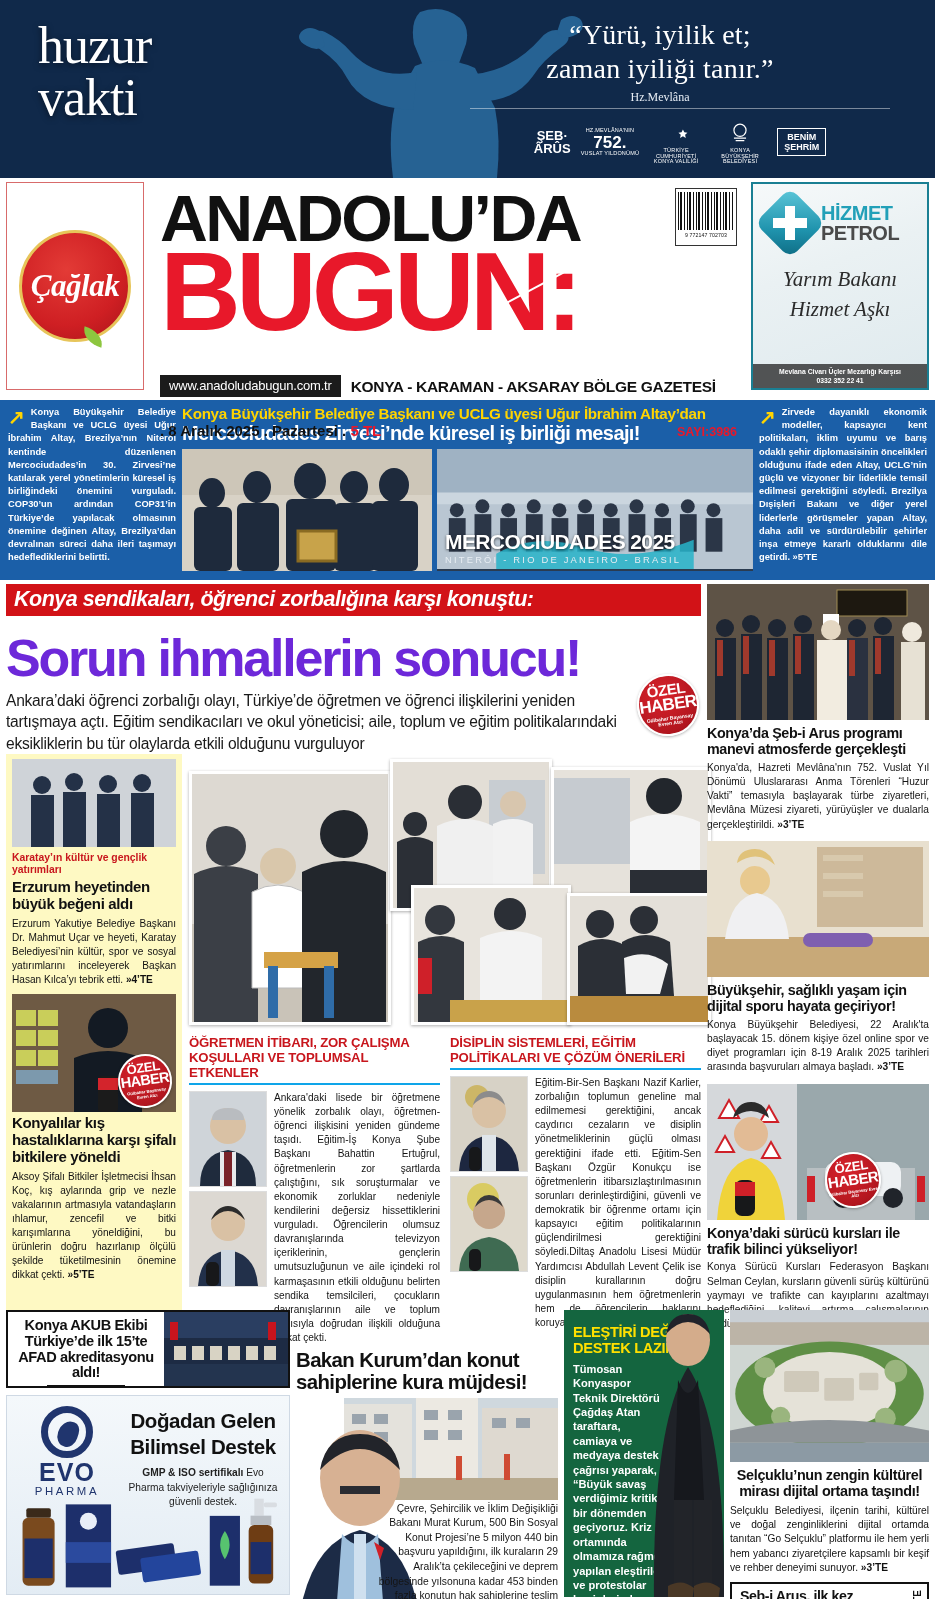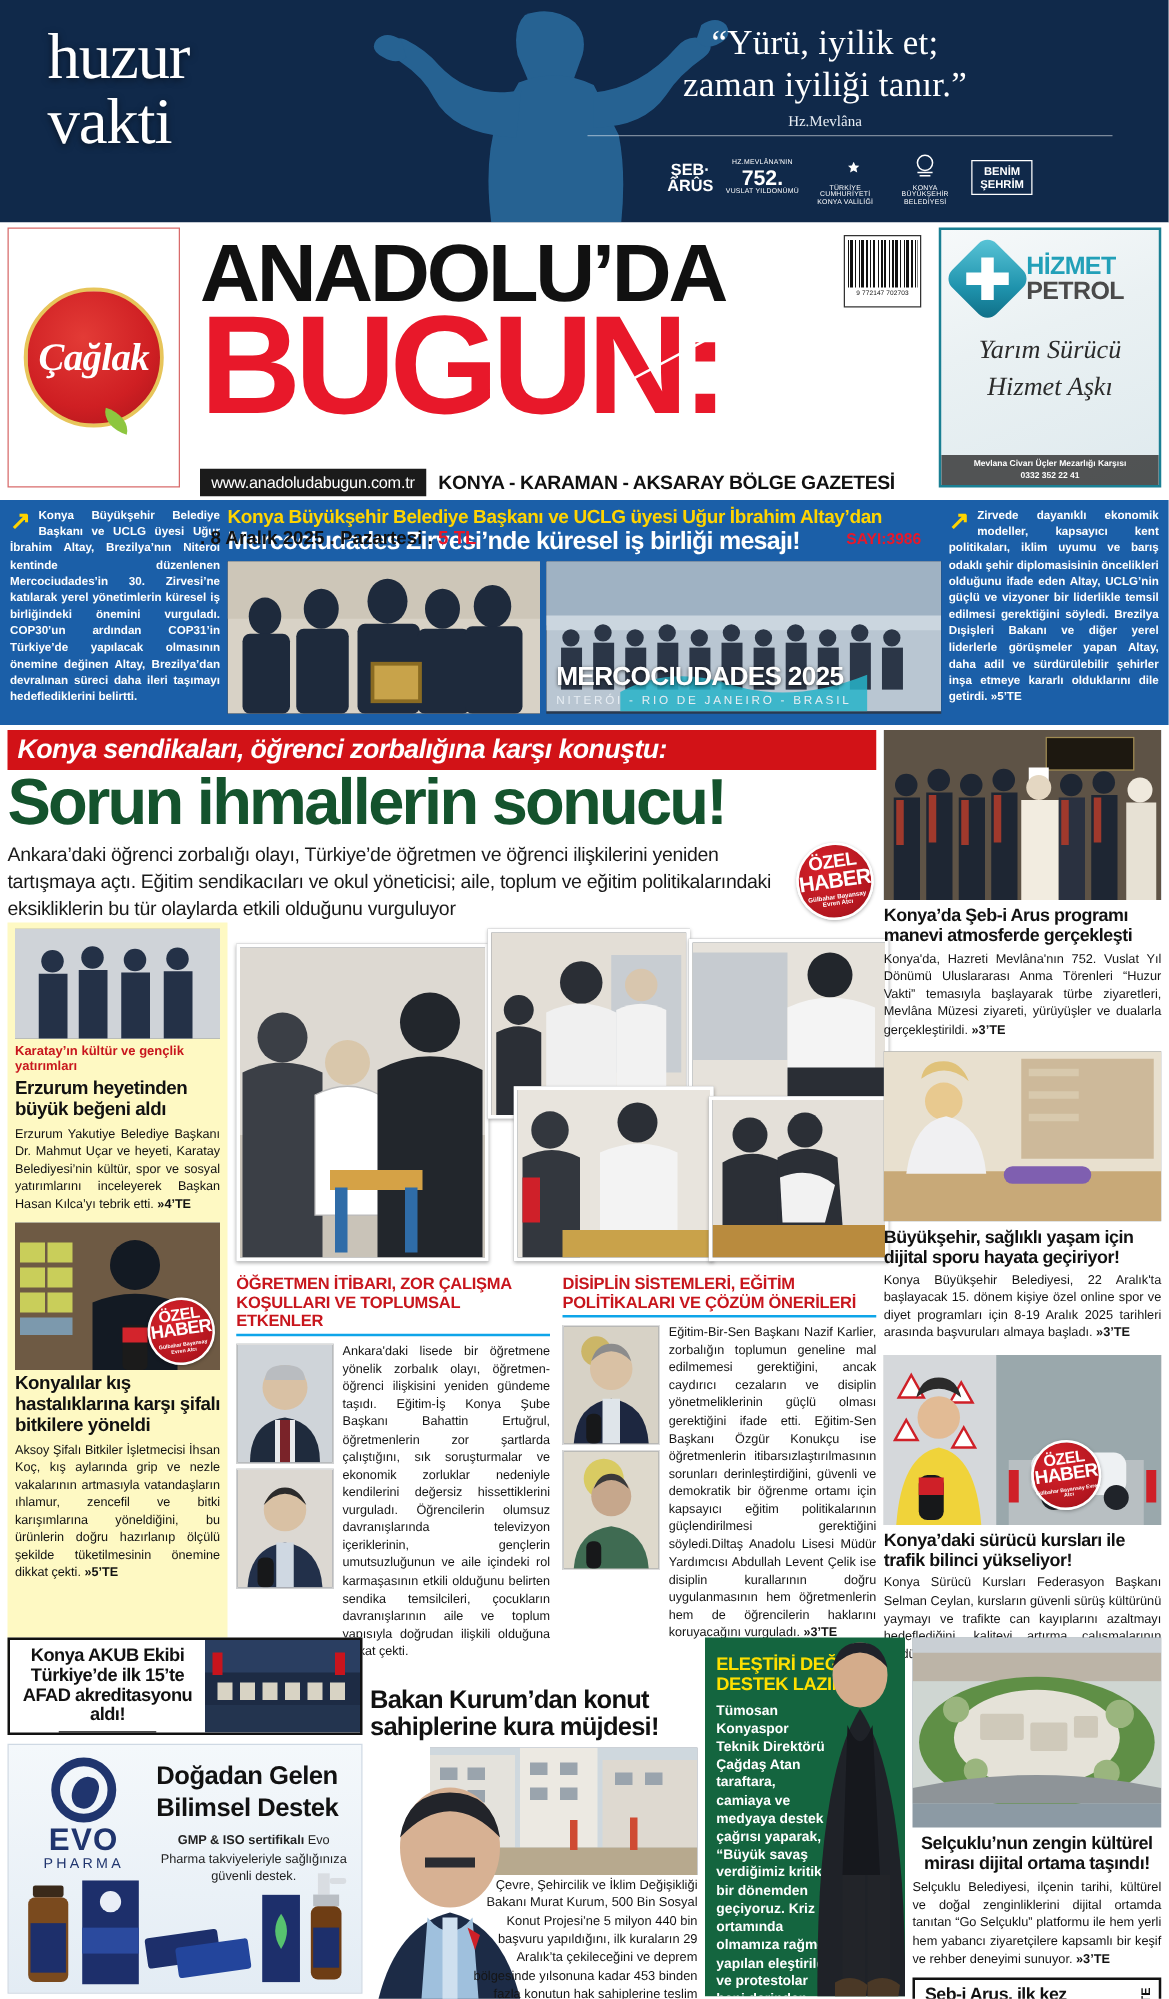--- a/index.html
+++ b/index.html
@@ -154,21 +154,21 @@
   .body-wrap{ display:flex; width:935px; height:728px; padding:4px 6px 0 6px; gap:6px; }
   .col-main{ flex:1 1 auto; width:700px; }
   .col-right{ flex:0 0 222px; }
 
   .hl-kicker{
     background:#d21217; color:#fff; font-style:italic; font-weight:bold;
     font-size:21.5px; letter-spacing:-.5px; padding:4px 8px 5px 8px; line-height:1.08;
   }
   .hl-main{
     font-size:52px; font-weight:bold; letter-spacing:-2.2px; line-height:1;
-    margin-top:0; color:#14532d;
+    margin-top:16px; color:#6d28d9;
   }
   .hl-lead{
     font-size:15.6px; line-height:1.36; margin-top:6px; color:#1a1a1a; letter-spacing:-.25px;
     padding-right:78px;
   }
   .ozel-badge{
     width:62px;height:62px;border-radius:50%;
     background:radial-gradient(circle at 40% 32%, #d8232c 0%, #b3161f 70%, #8f0f18 100%);
     color:#fff; display:flex;flex-direction:column;align-items:center;justify-content:center;
     transform:rotate(-8deg); box-shadow:0 1px 3px rgba(0,0,0,.3); border:2px solid #fff;
@@ -236,21 +236,21 @@
         background:linear-gradient(180deg,#f4f8fb 0%, #eaf1f7 60%, #e3ecf4 100%); position:relative; }
   .evo-top{ display:flex; padding:10px 8px 0 8px; gap:6px; }
   .evo-logo{ flex:0 0 104px; text-align:center; }
   .evo-mark{ width:52px;height:52px; border-radius:50%;
              border:7px solid #20356e; margin:0 auto; position:relative; }
   .evo-mark:after{ content:""; position:absolute; left:10px; top:8px; width:20px;height:26px;
              background:#20356e; border-radius:60% 40% 50% 50%; transform:rotate(18deg); }
   .evo-name{ font-size:25px; font-weight:bold; color:#20356e; letter-spacing:1px; margin-top:2px; line-height:1; }
   .evo-sub{ font-size:11.4px; color:#20356e; letter-spacing:2.6px; }
   .evo-txt{ flex:1 1 auto; padding-top:2px; }
-  .evo-h1,.evo-h2{ font-size:20.5px; font-weight:bold; color:#111; line-height:1.28; letter-spacing:-.4px; text-align:left;}
+  .evo-h1,.evo-h2{ font-size:20.5px; font-weight:bold; color:#111; line-height:1.28; letter-spacing:-.4px; text-align:center;}
   .evo-p{ font-size:10.2px; line-height:1.42; text-align:center; margin-top:6px; color:#222; }
   .evo-p b{ font-weight:bold; }
   .evo-prods{ position:absolute; left:0; right:0; bottom:4px; height:98px; display:flex; align-items:flex-end; justify-content:space-around; padding:0 8px;}
 
   .bt-col2{ flex:0 0 262px;margin-top:40px; }
   .kurum-h{ font-size:20.4px; font-weight:bold; line-height:1.07; letter-spacing:-.6px; }
   .kurum-wrap{ position:relative; margin-top:4px; height:244px; }
   .kurum-bg{ position:absolute; right:0; top:0; width:214px; height:102px; background:#9aa3ad; overflow:hidden;}
   .kurum-person{ position:absolute; left:0; top:18px; width:126px; height:226px; overflow:hidden; }
   .kurum-p{ position:absolute; right:0; top:104px; width:190px; font-size:10.3px; line-height:1.42;
@@ -373,21 +373,21 @@
     <div class="ad-logo">
       <div class="ad-diamond">
         <div class="ad-cross"></div>
       </div>
       <div>
         <div class="ad-txt1">HİZMET</div>
         <div class="ad-txt2">PETROL</div>
       </div>
     </div>
     <div class="ad-script">
-      <div>Yarım Sürücü</div>
+      <div>Yarım Bakanı</div>
       <div>Hizmet Aşkı</div>
     </div>
     <div class="ad-foot">
       <div>Mevlana Civarı Üçler Mezarlığı Karşısı</div>
       <div>0332 352 22 41</div>
     </div>
   </div>
 </div>
 
 <div class="promo">

